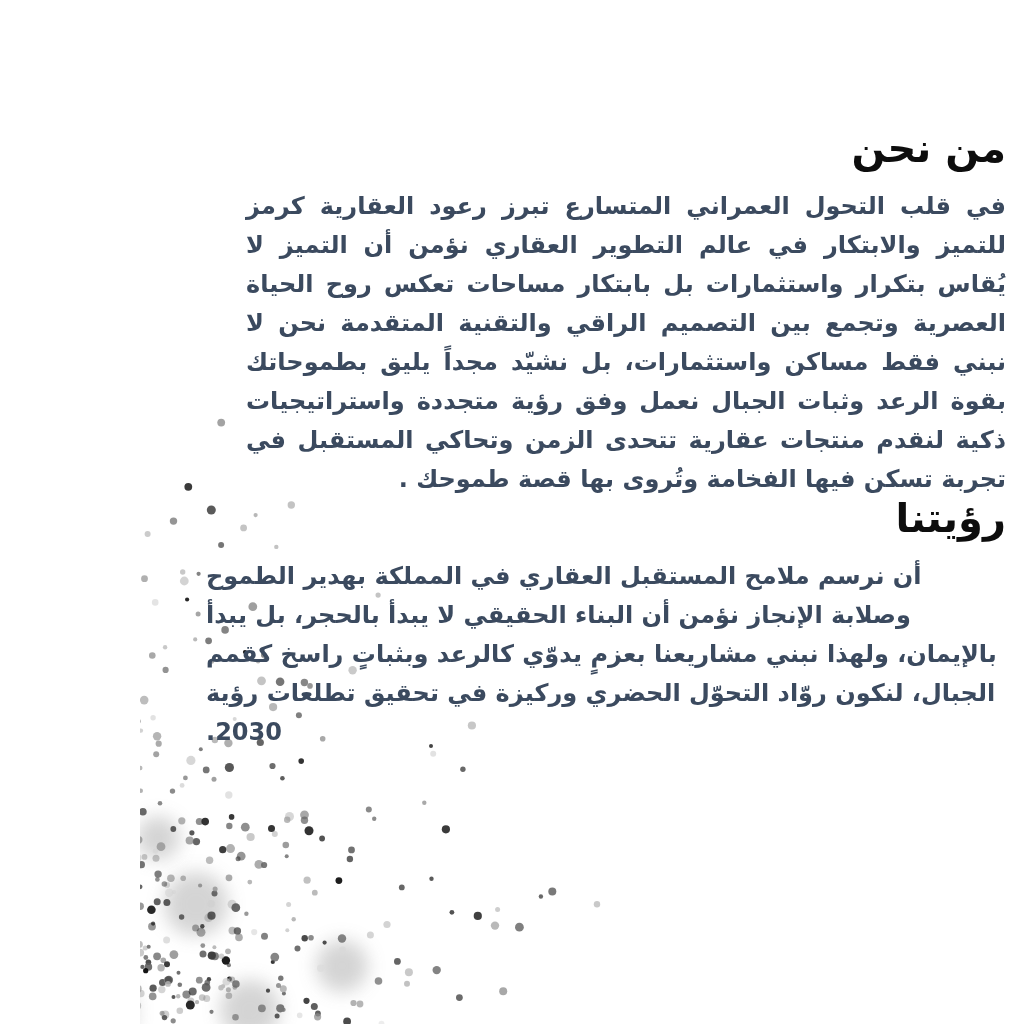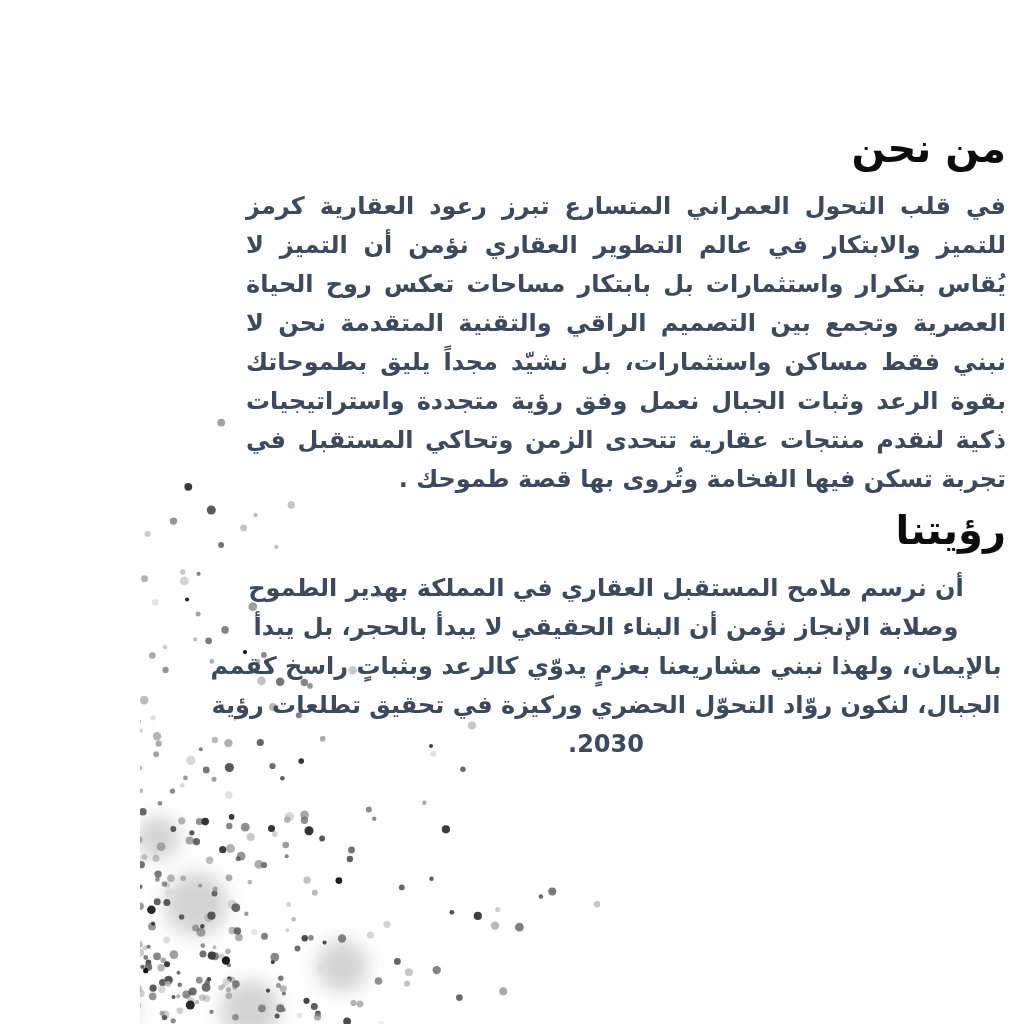--- a/index.html
+++ b/index.html
@@ -23,21 +23,21 @@
   .divider {
     position: absolute;
     left: 1011px;
     top: 76px;
     width: 3px;
     height: 792px;
     background: #adadad;
   }
   .section { position: absolute; direction: rtl; }
   .section-about { top: 122px; right: 18px; width: 760px; }
-  .section-vision { top: 504px; right: 18px; width: 800px; }
+  .section-vision { top: 492px; right: 18px; width: 800px; }
   .heading {
     font-family: "DejaVu Sans", sans-serif;
     font-size: 40px;
     line-height: 52px;
     font-weight: 700;
     color: #0d0d0d;
     text-align: right;
     margin-bottom: 13px;
   }
   .body-text {
@@ -46,21 +46,21 @@
     line-height: 39px;
     font-weight: 700;
     color: #3b4a5f;
     margin: 0;
   }
   .body-justified {
     text-align: justify;
     text-align-last: right;
   }
   .body-right {
-    text-align: center;
+    text-align: left;
   }
 </style>
 </head>
 <body>
 
 <div class="page">
 
   <svg class="dots-svg" viewBox="0 0 1024 1024" xmlns="http://www.w3.org/2000/svg">
     <defs>
       <filter id="soft-blur" x="-60%" y="-60%" width="220%" height="220%">

